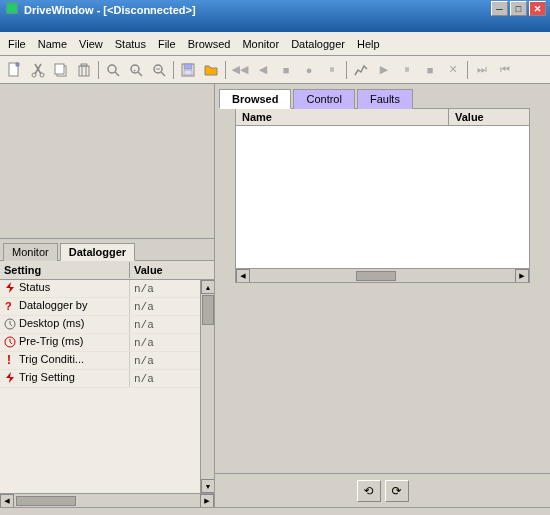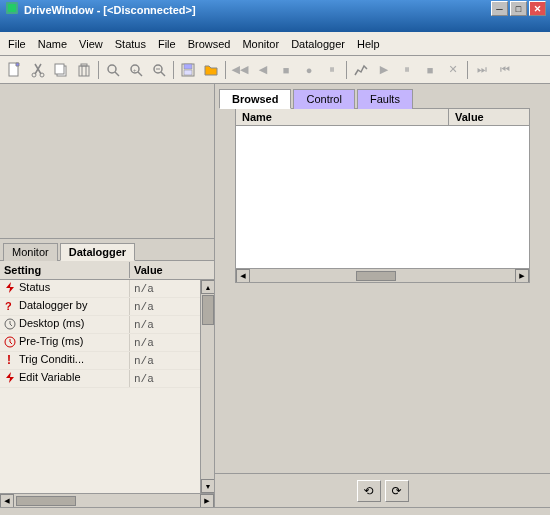--- a/index.html
+++ b/index.html
@@ -613,21 +613,21 @@
                     </svg></span>
         <span>Trig Conditi...</span>
       </div>
       <div class="dl-cell-value">n/a</div>
     </div>
               <div class="dl-row">
       <div class="dl-cell-setting">
         <span class="row-icon"><svg width="12" height="13" viewBox="0 0 12 13">
                       <polygon points="7,1 2,7 6,7 5,12 10,6 6,6" fill="#c00"></polygon>
                     </svg></span>
-        <span>Edit Variable</span>
+        <span>Trig Setting</span>
       </div>
       <div class="dl-cell-value">n/a</div>
     </div>
             </div>
         </div>
         <div class="dl-scrollbar">
           <div class="dl-scroll-btn">▲</div>
           <div class="dl-scroll-track">
             <div class="dl-scroll-thumb"></div>
           </div>

